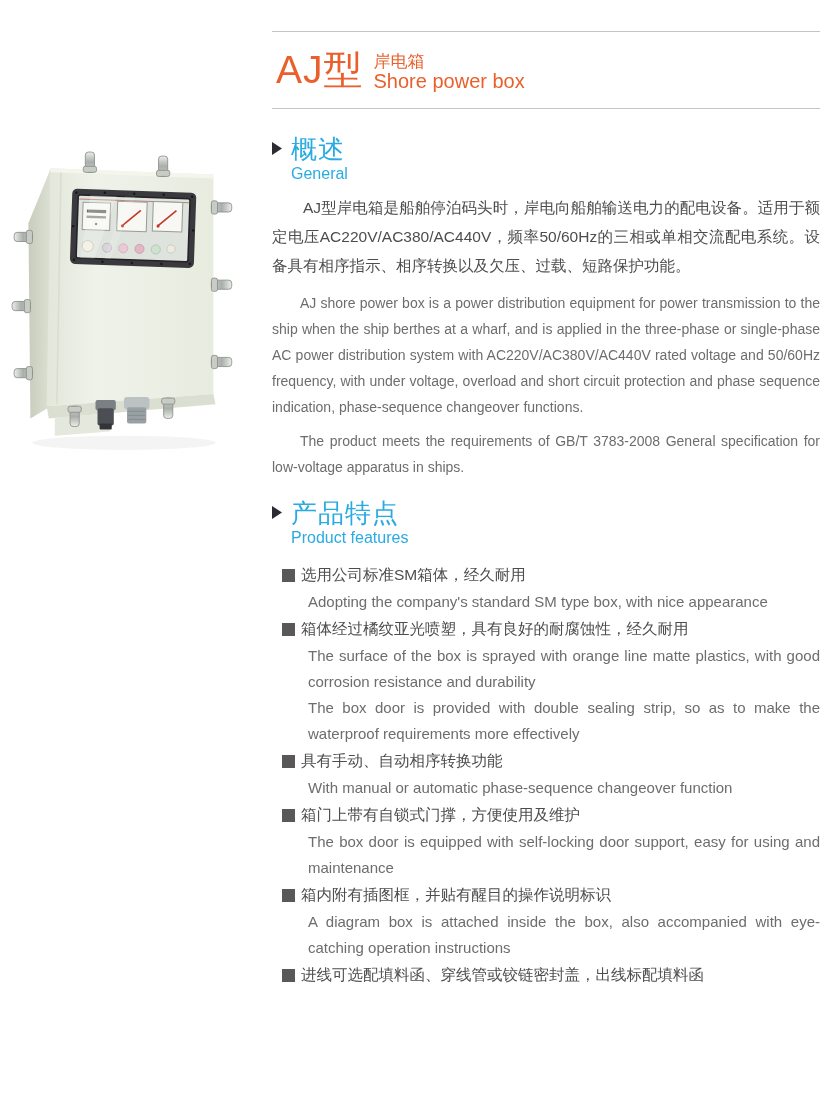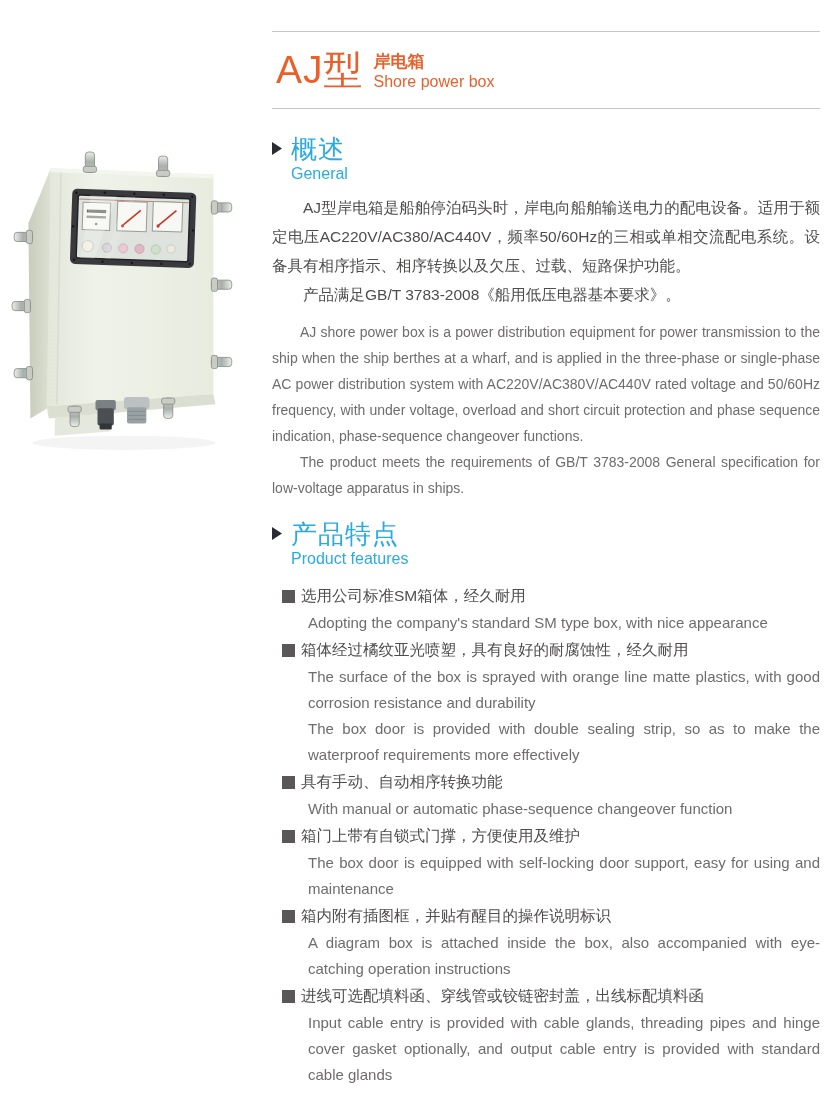--- a/index.html
+++ b/index.html
@@ -18,41 +18,41 @@
 
   
   .title-block{
     margin-top:31px;border-top:1px solid #c5c5c5;border-bottom:1px solid #c5c5c5;
     height:78px;display:flex;align-items:center;padding-left:4px;box-sizing:border-box;
   }
   .model{
     font-size:39px;line-height:40px;color:#e9602c;font-weight:400;letter-spacing:1px;
   }
   .subtitle{margin-left:10px;margin-top:2px;}
-  .subtitle .cn{font-size:17px;font-weight:700;color:#e9602c;line-height:20px;}
-  .subtitle .en{font-size:16px;color:#e9602c;line-height:19px;text-align:right;}
+  .subtitle .cn{font-size:17px;font-weight:400;color:#e9602c;line-height:20px;}
+  .subtitle .en{font-size:20px;color:#e9602c;line-height:19px;text-align:right;}
 
   
   .sec{margin-top:25px;}
   .sec-head{display:flex;align-items:flex-start;}
   .sec-marker{width:10px;height:13px;margin-top:8px;margin-right:9px;flex:0 0 auto;}
   .sec-titles .cn{font-size:26px;color:#29abe2;font-weight:500;line-height:30px;letter-spacing:1px;}
   .sec-titles .en{font-size:16px;color:#29abe2;line-height:20px;}
 
   
   .para-cn{
     margin:9px 0 0 0;font-size:15.5px;color:#4f4c4c;line-height:29px;
     text-align:justify;text-indent:2em;
   }
   .para-cn + .para-cn{margin-top:0;}
   .para-en{
     margin:10px 0 0 0;font-size:14px;color:#6f6c6c;line-height:26px;
     text-align:justify;text-indent:2em;
   }
-  .para-en + .para-en{margin-top:0;}
+  .para-en + .para-en{margin-top:8px;}
 
   
   .features{margin-top:18px;}
   .feature-list{list-style:none;margin:13px 0 0 0;padding:0 0 0 10px;}
   .feature-item{margin:0;}
   .f-cn{
     font-size:15.5px;color:#4f4c4c;line-height:28px;display:flex;align-items:flex-start;
   }
   .sq{
     flex:0 0 auto;width:13px;height:13px;background:#595757;margin:8px 6px 0 0;
@@ -219,21 +219,20 @@
       <div class="sec-head">
         <svg class="sec-marker" viewBox="0 0 10 13">
           <polygon points="0,0 10,6.5 0,13" fill="#2b2b33"></polygon>
         </svg>
         <div class="sec-titles">
           <div class="cn">概述</div>
           <div class="en">General</div>
         </div>
       </div>
       <p class="para-cn">AJ型岸电箱是船舶停泊码头时，岸电向船舶输送电力的配电设备。适用于额定电压AC220V/AC380/AC440V，频率50/60Hz的三相或单相交流配电系统。设备具有相序指示、相序转换以及欠压、过载、短路保护功能。</p>
-      <p class="para-cn">产品满足GB/T 3783-2008《船用低压电器基本要求》。</p>
       <p class="para-en">AJ shore power box is a power distribution equipment for power transmission to the ship when the ship berthes at a wharf, and is applied in the three-phase or single-phase AC power distribution system with AC220V/AC380V/AC440V rated voltage and 50/60Hz frequency, with under voltage, overload and short circuit protection and phase sequence indication, phase-sequence changeover functions.</p>
       <p class="para-en">The product meets the requirements of GB/T 3783-2008 General specification for low-voltage apparatus in ships.</p>
     </section>
 
     <section class="sec features">
       <div class="sec-head">
         <svg class="sec-marker" viewBox="0 0 10 13">
           <polygon points="0,0 10,6.5 0,13" fill="#2b2b33"></polygon>
         </svg>
         <div class="sec-titles">
@@ -279,19 +278,18 @@
               <span class="sq"></span>
               <span>箱内附有插图框，并贴有醒目的操作说明标识</span>
             </div>
           <p class="f-en">A diagram box is attached inside the box, also accompanied with eye-catching operation instructions</p>
         </li>
         <li class="feature-item">
           <div class="f-cn">
               <span class="sq"></span>
               <span>进线可选配填料函、穿线管或铰链密封盖，出线标配填料函</span>
             </div>
-          <p class="f-en">Input cable entry is provided with cable glands, threading pipes and hinge cover gasket optionally, and output cable entry is provided with standard cable glands</p>
         </li>
       </ul>
     </section>
 
   </div>
 </div>
 
 </body></html>

